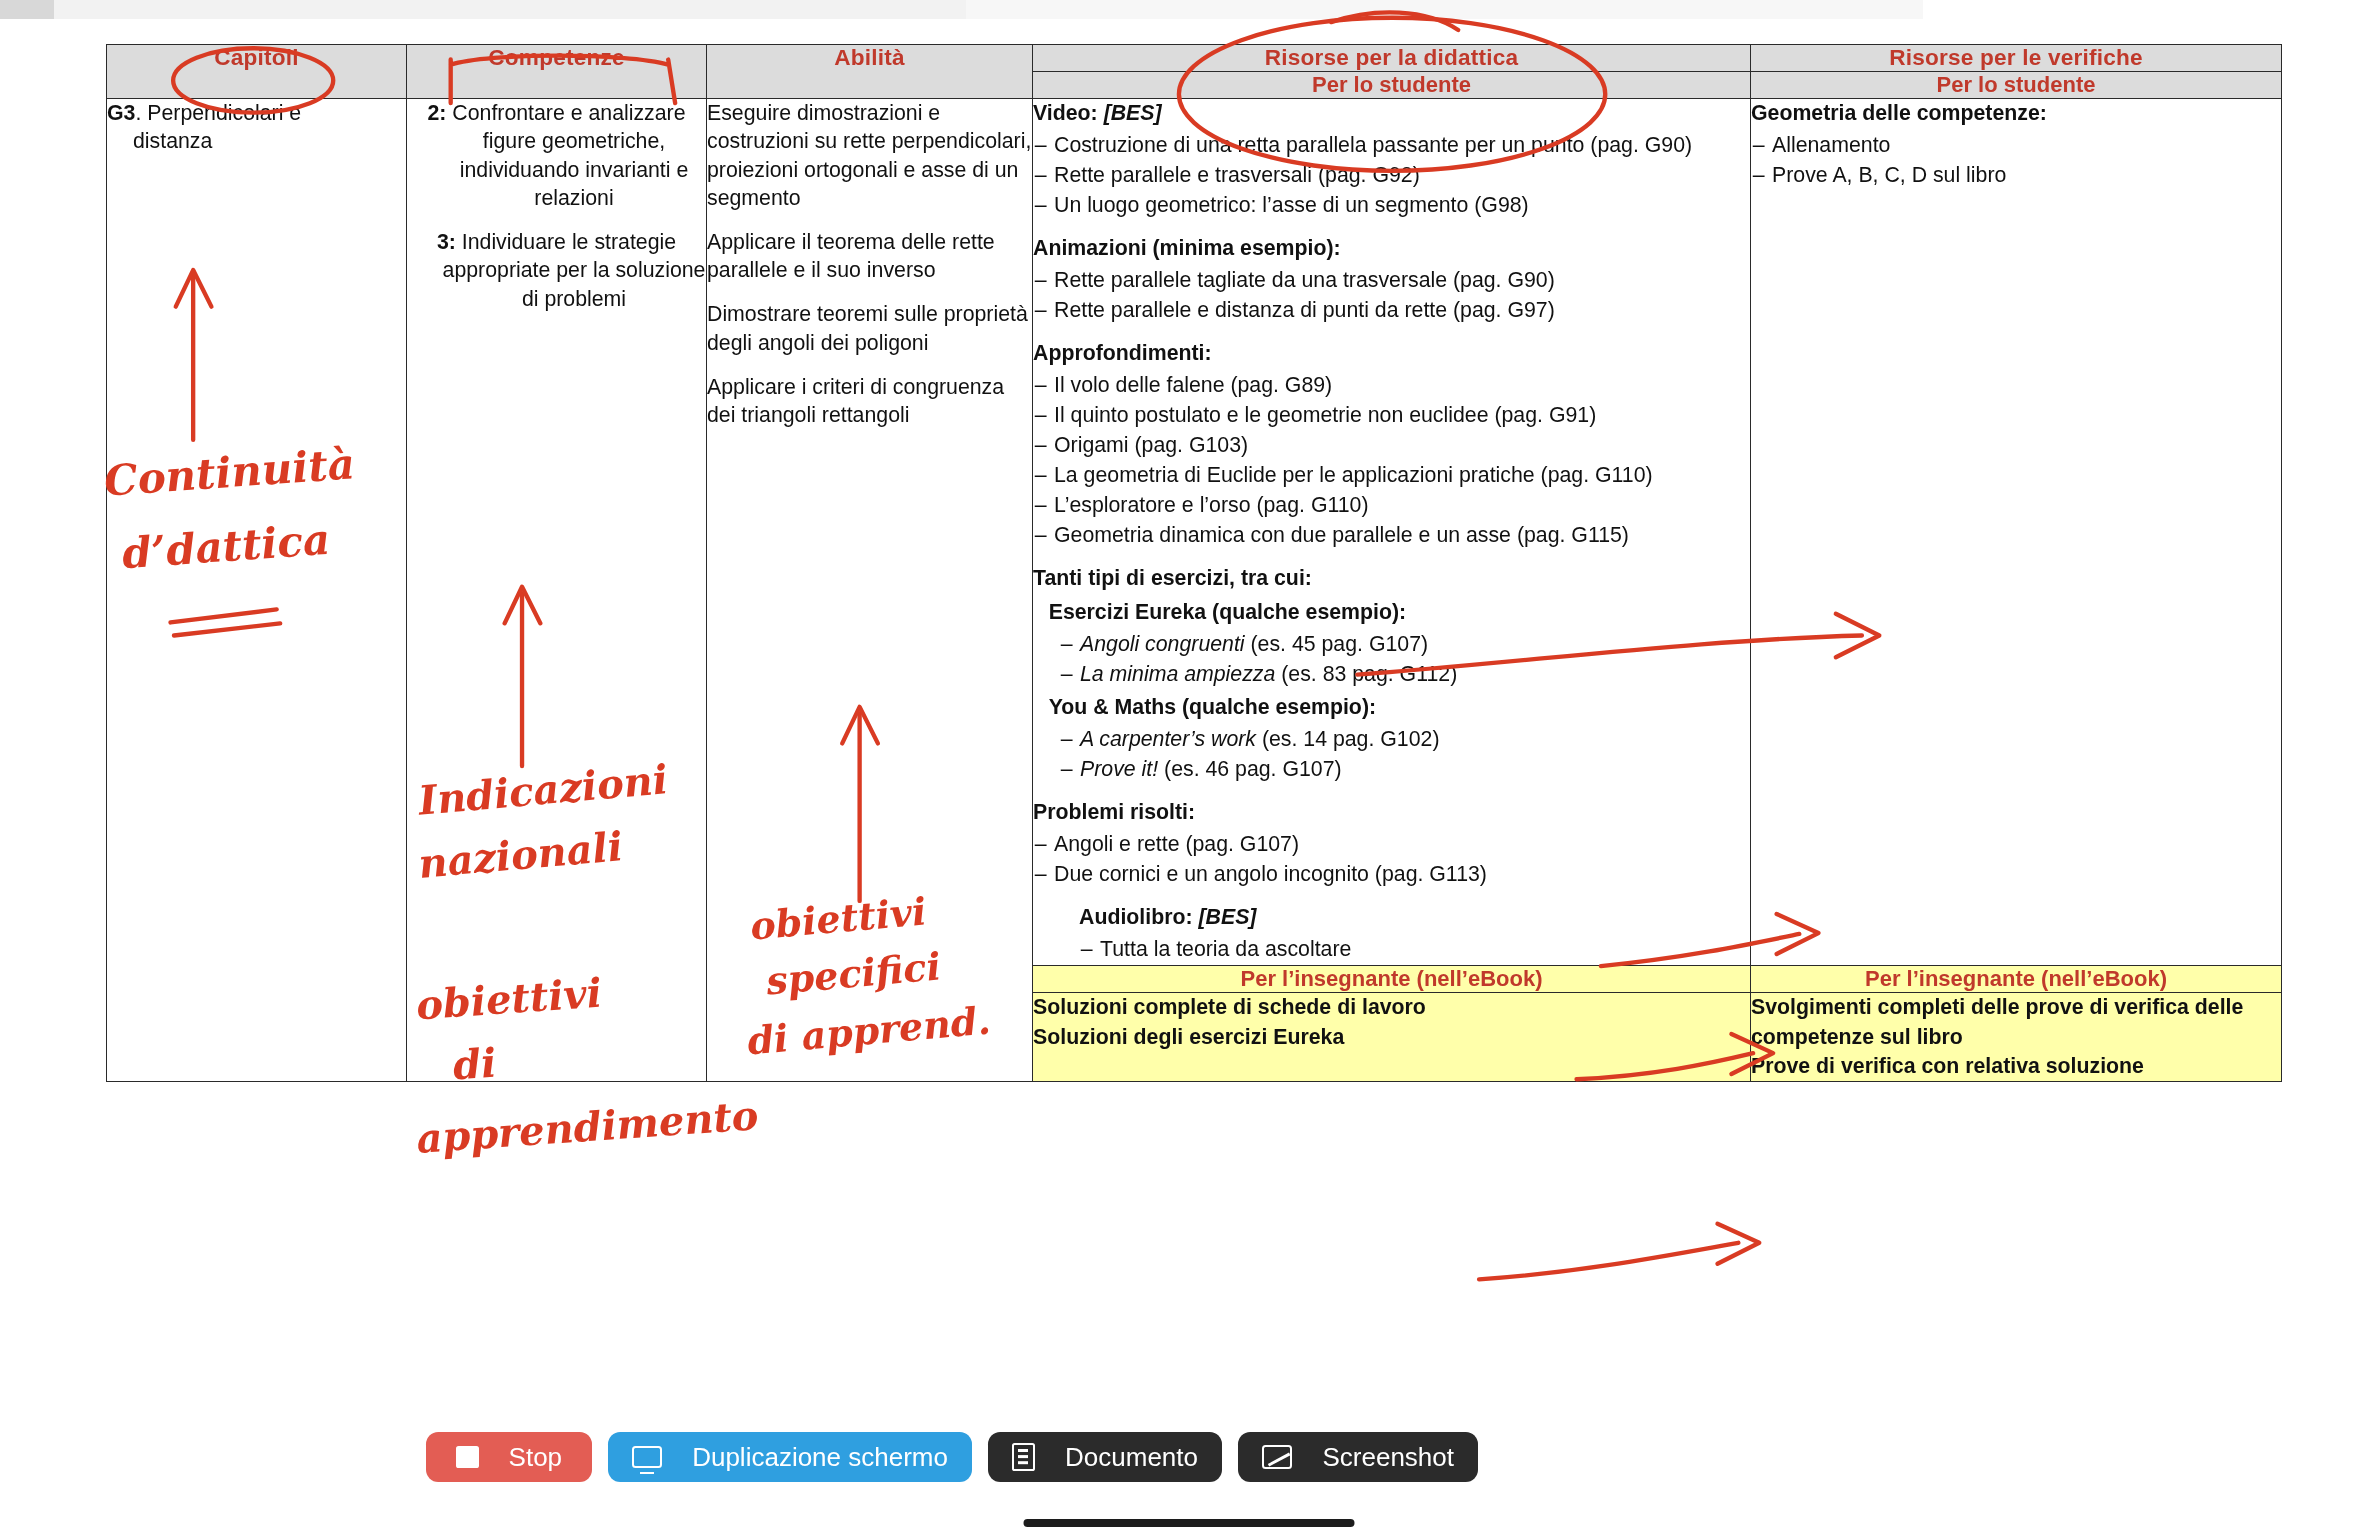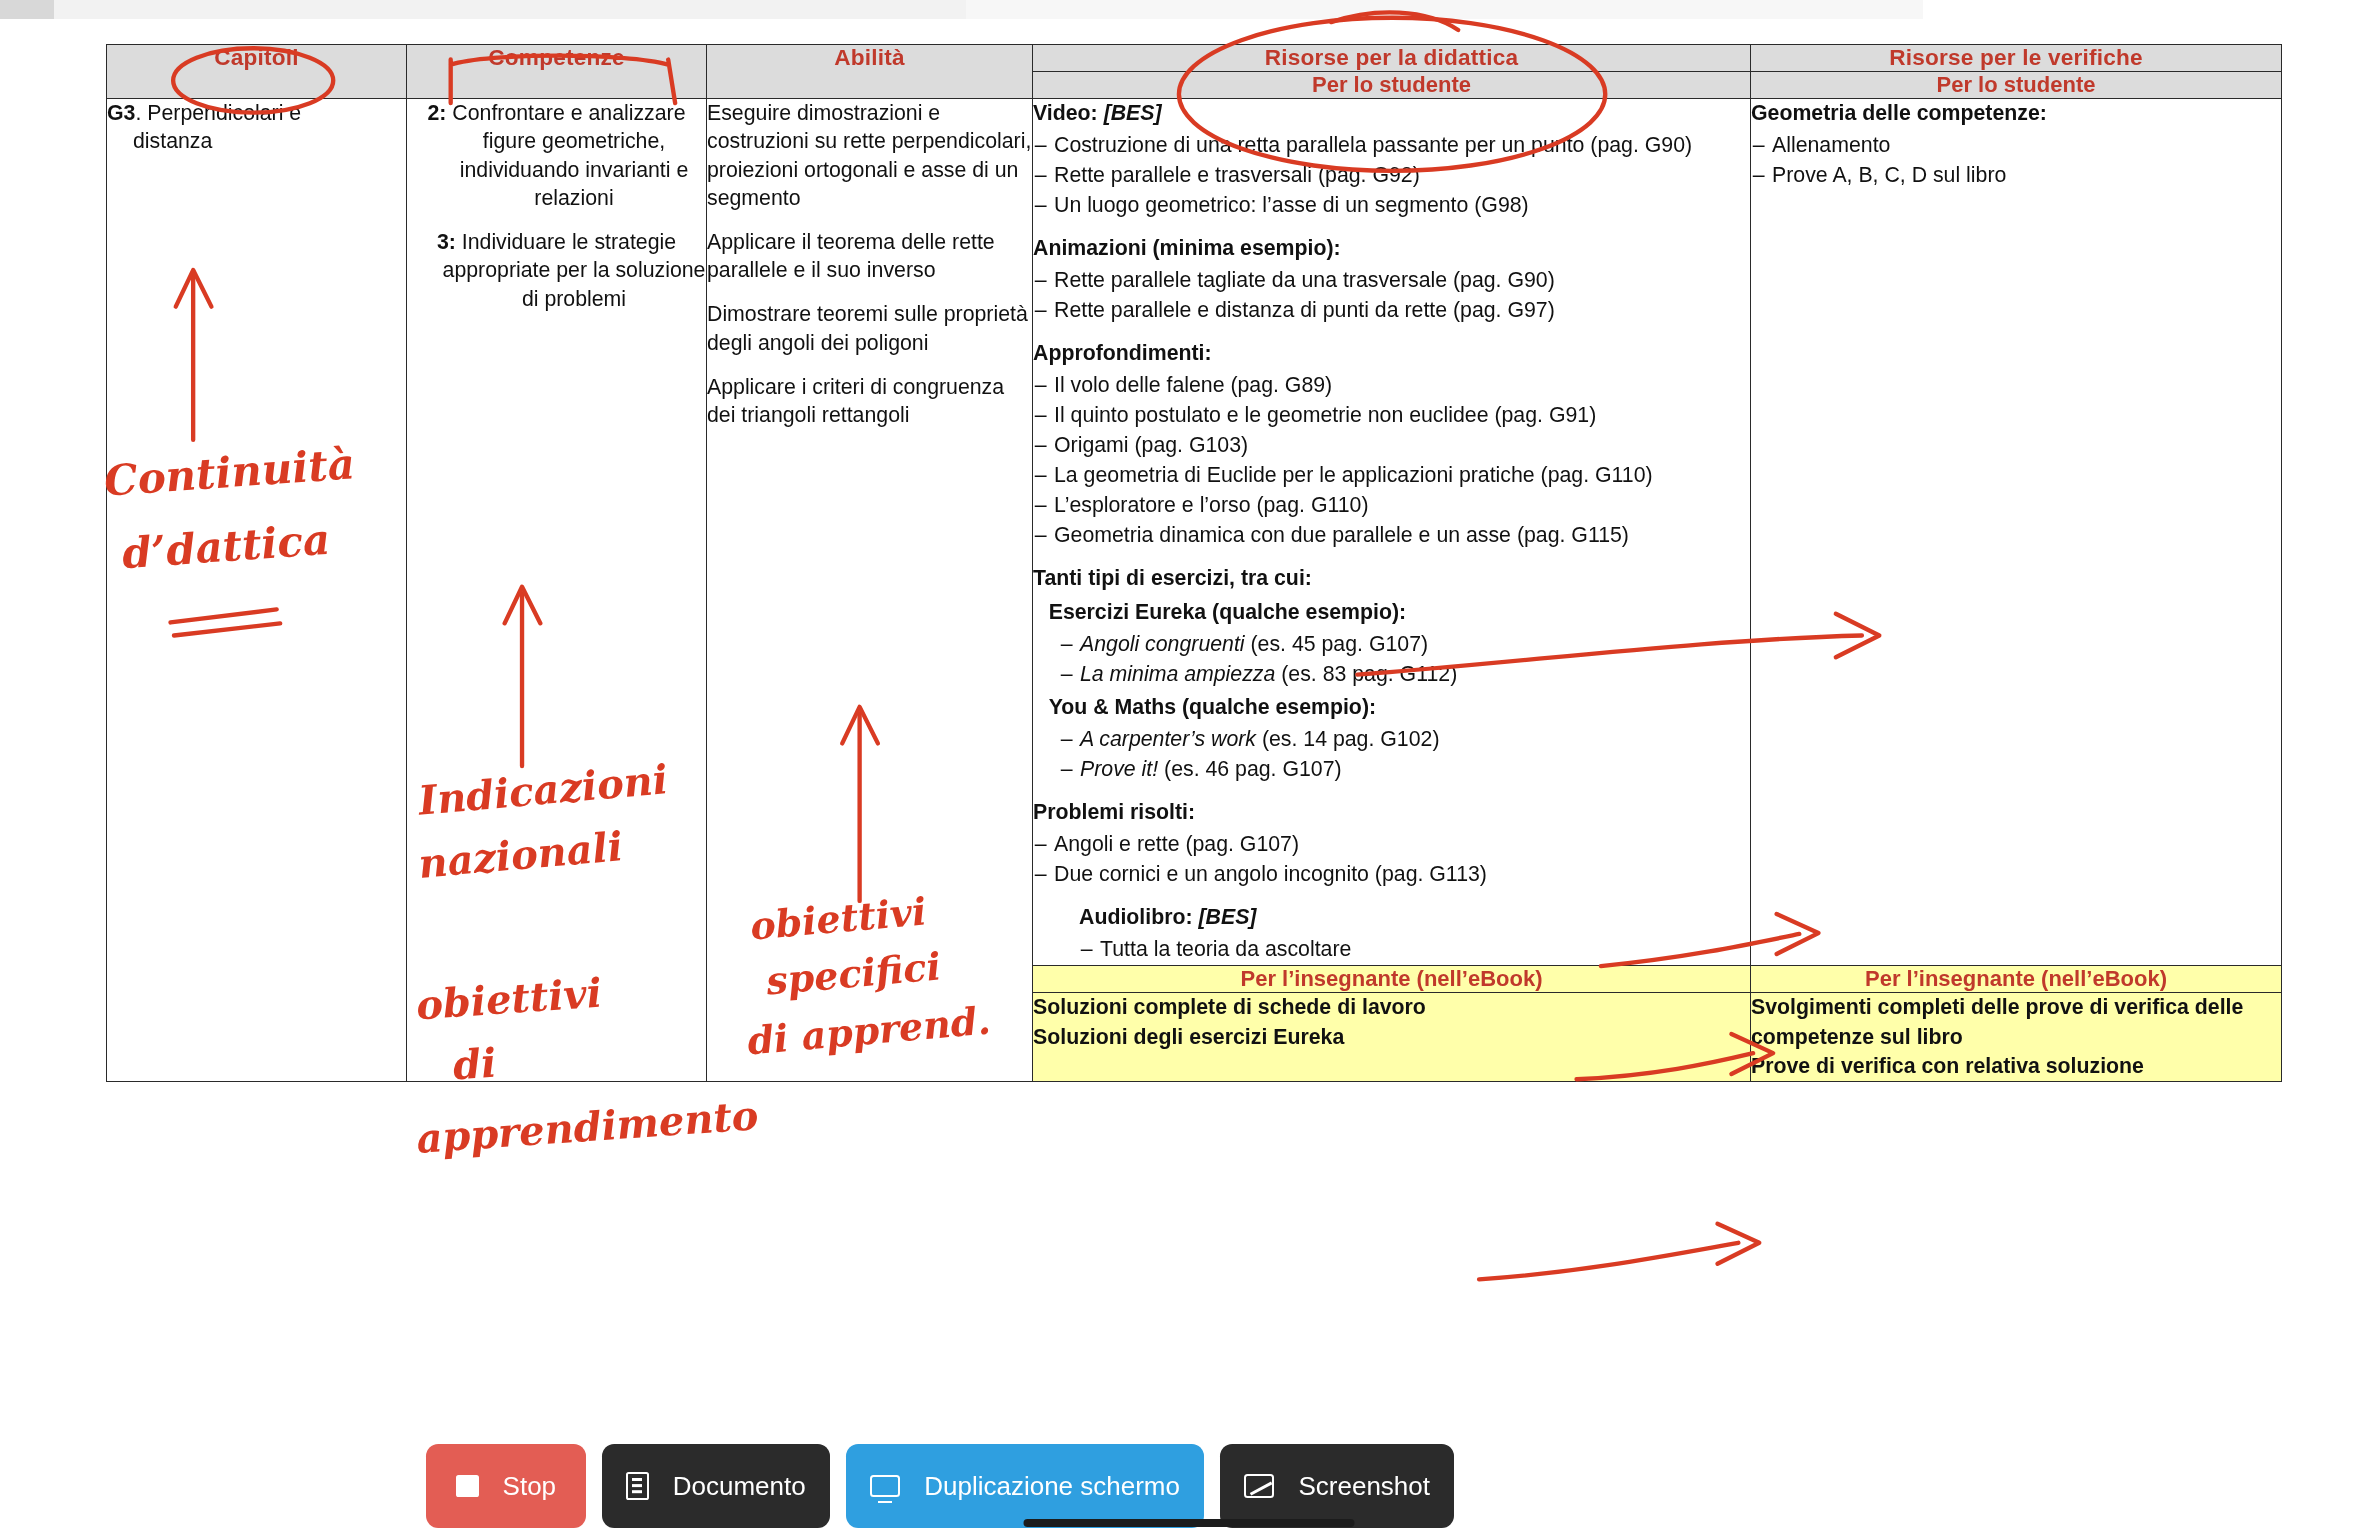--- a/index.html
+++ b/index.html
@@ -159,28 +159,27 @@
     left: 426px;
     bottom: 37px;
     height: 70px;
     display: flex;
     align-items: stretch;
     gap: 15.7px;
   }
   .tb-btn {
     display: flex;
     align-items: center;
-    gap: 24px;
+    gap: 30px;
     border-radius: 12.2px;
     padding: 0 24.4px;
     color: #ffffff;
     font-size: 26px;
     background: #2b2b2b;
-    height: 84px;
-    margin-top: 12px;
+    height: 50px;
   }
   .tb-btn.stop { background: #e35d54; padding: 0 30px; }
   .tb-btn.active { background: #2f9fe0; }
   .tb-label { line-height: 1; }
   .sq-icon {
     width: 22.6px; height: 22.6px;
     background: #ffffff;
     border-radius: 2.6px;
     display: inline-block;
   }
@@ -451,27 +450,27 @@
     <div class="hand" style="left:750px; top:896px; font-size:38px; transform:rotate(-5deg);">obiettivi</div>
     <div class="hand" style="left:766px; top:951px; font-size:38px; transform:rotate(-5deg);">specifici</div>
     <div class="hand" style="left:747px; top:1008px; font-size:38px; transform:rotate(-5deg);">di apprend.</div>
   </div>
 
   <div class="toolbar">
     <div class="tb-btn stop">
       <span class="sq-icon"></span>
       <span class="tb-label">Stop</span>
     </div>
+    <div class="tb-btn active">
+      <span class="screen-icon"></span>
+      <span class="tb-label">Duplicazione schermo</span>
+    </div>
     <div class="tb-btn">
       <span class="doc-icon"></span>
       <span class="tb-label">Documento</span>
-    </div>
-    <div class="tb-btn active">
-      <span class="screen-icon"></span>
-      <span class="tb-label">Duplicazione schermo</span>
     </div>
     <div class="tb-btn">
       <span class="shot-icon"></span>
       <span class="tb-label">Screenshot</span>
     </div>
   </div>
 
   <div class="home-bar"></div>
 </div>
 

